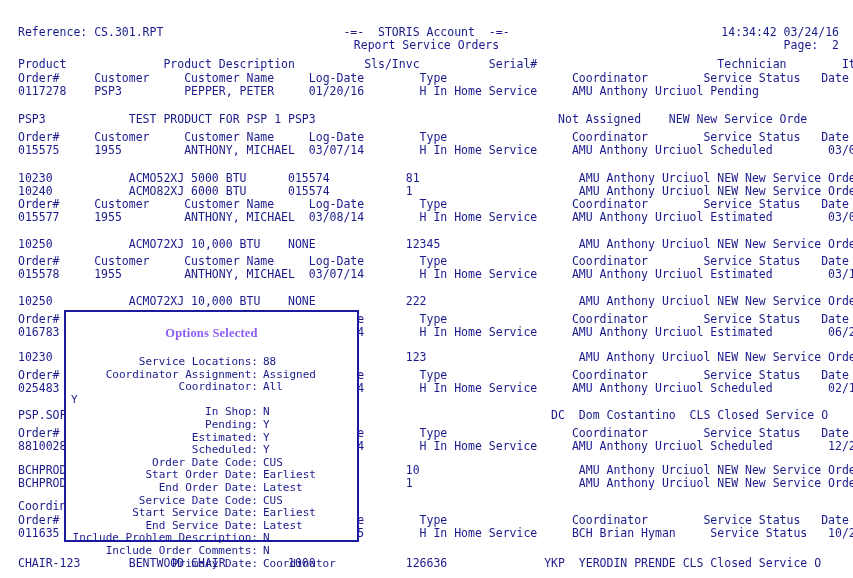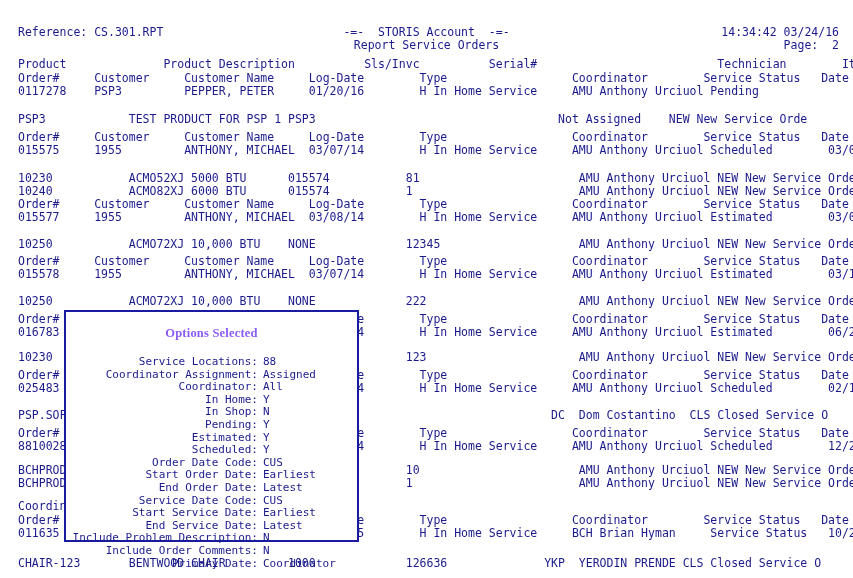--- a/index.html
+++ b/index.html
@@ -126,21 +126,21 @@
       <div class="line hdr-left" style="top: 527px;">011635     1955         ANTHONY, MICHAEL  10/27/15        H In Home Service     BCH Brian Hyman     Service Status   10/27/15</div>
       <div class="line hdr-left" style="top: 557px;">CHAIR-123       BENTWOOD CHAIR         1000             126636              YKP  YERODIN PRENDE CLS Closed Service O</div>
     </div>
 
   <div class="modal">
     <div class="modal-title">Options Selected</div>
     <div class="modal-body" id="modal-options">
         <div class="opt-row"><span class="opt-label">Service Locations:</span><span class="opt-value">88</span></div>
         <div class="opt-row"><span class="opt-label">Coordinator Assignment:</span><span class="opt-value">Assigned</span></div>
         <div class="opt-row"><span class="opt-label">Coordinator:</span><span class="opt-value">All</span></div>
-        <div class="opt-row"><span class="opt-label">In Home:</span><span class="opt-value">Y</span></div>
+        <div class="opt-row"><span class="opt-value">Y</span></div>
         <div class="opt-row"><span class="opt-label">In Shop:</span><span class="opt-value">N</span></div>
         <div class="opt-row"><span class="opt-label">Pending:</span><span class="opt-value">Y</span></div>
         <div class="opt-row"><span class="opt-label">Estimated:</span><span class="opt-value">Y</span></div>
         <div class="opt-row"><span class="opt-label">Scheduled:</span><span class="opt-value">Y</span></div>
         <div class="opt-row"><span class="opt-label">Order Date Code:</span><span class="opt-value">CUS</span></div>
         <div class="opt-row"><span class="opt-label">Start Order Date:</span><span class="opt-value">Earliest</span></div>
         <div class="opt-row"><span class="opt-label">End Order Date:</span><span class="opt-value">Latest</span></div>
         <div class="opt-row"><span class="opt-label">Service Date Code:</span><span class="opt-value">CUS</span></div>
         <div class="opt-row"><span class="opt-label">Start Service Date:</span><span class="opt-value">Earliest</span></div>
         <div class="opt-row"><span class="opt-label">End Service Date:</span><span class="opt-value">Latest</span></div>

